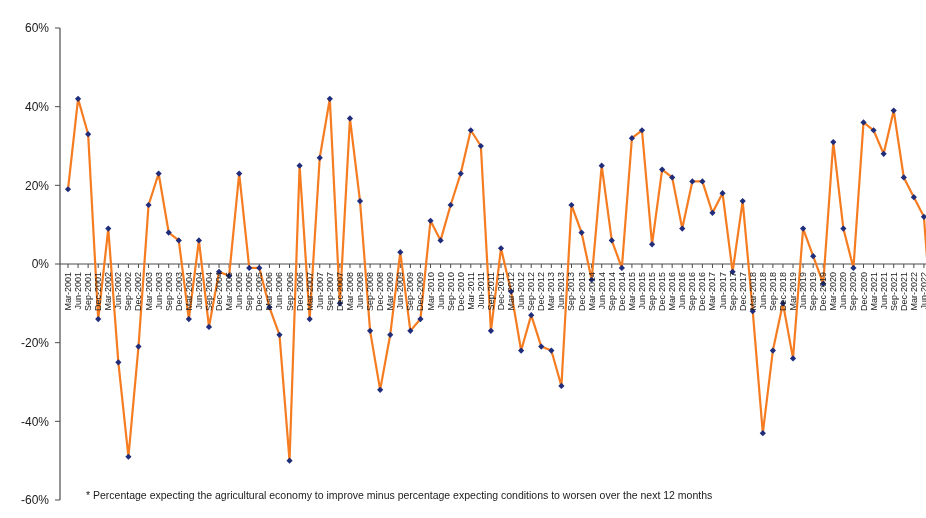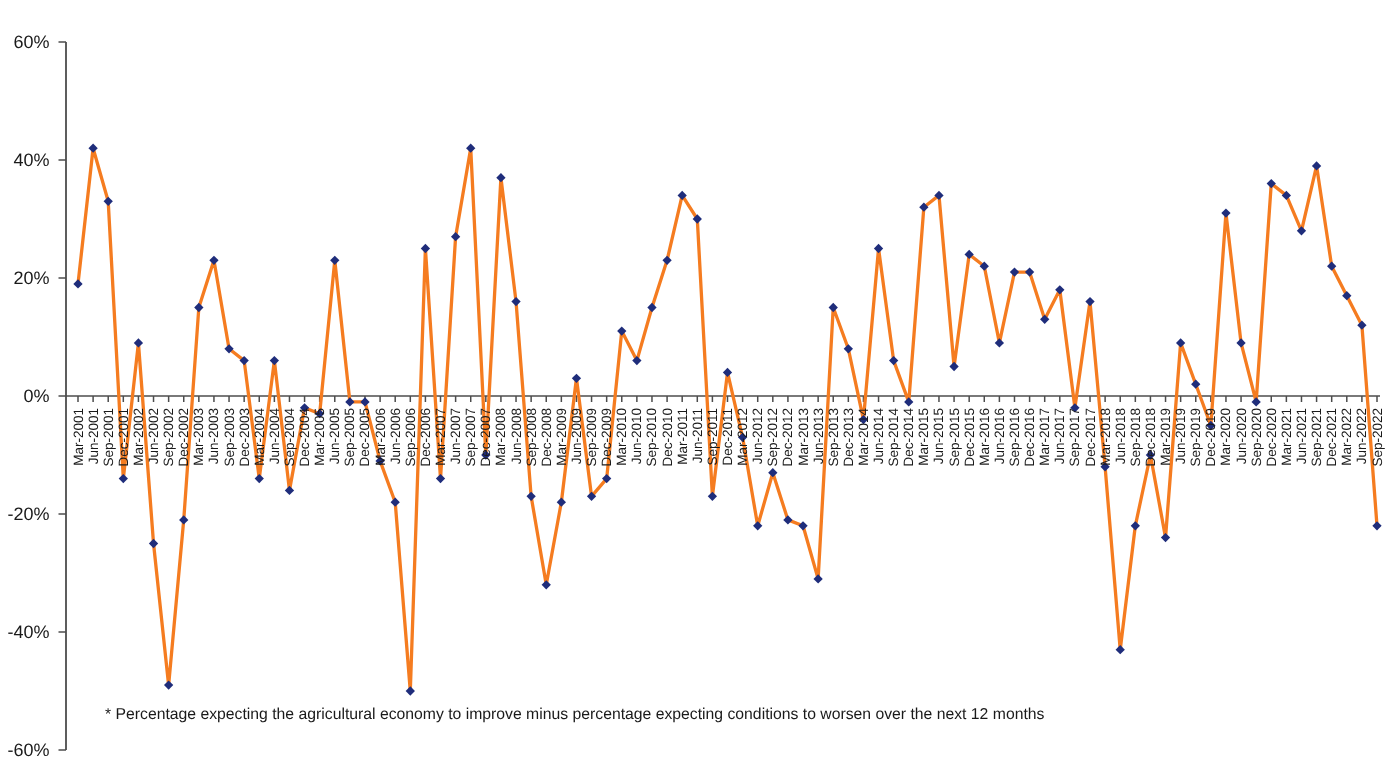--- a/index.html
+++ b/index.html
@@ -3,21 +3,21 @@
 <meta charset="utf-8">
 <style>
   html,body{margin:0;padding:0;}
   body{
     width:926px;height:518px;
     background:#ffffff;
     font-family:"Liberation Sans", sans-serif;
     overflow:hidden;
     position:relative;
   }
-  #chart-root{position:absolute;left:0;top:0;width:812px;height:518px;}
+  #chart-root{position:absolute;left:16px;top:0;width:812px;height:518px;}
   svg{display:block;}
   .ytick-label{
     font-family:"Liberation Sans", sans-serif;
     font-size:12px;
     fill:#1a1a1a;
     text-anchor:end;
     dominant-baseline:middle;
   }
   .xtick-label{
     font-family:"Liberation Sans", sans-serif;
@@ -26,20 +26,21 @@
     text-anchor:end;
   }
   .axis-line{stroke:#4c4c4c;stroke-width:1.2;fill:none;}
   .tick-mark{stroke:#4c4c4c;stroke-width:1;}
   .zero-line{stroke:#4c4c4c;stroke-width:1;}
   .series-line{fill:none;stroke-linejoin:round;stroke-linecap:round;}
   .footnote{
     font-family:"Liberation Sans", sans-serif;
     font-size:10.5px;
     fill:#1a1a1a;
+    margin-top:19px;
   }
 </style>
 </head>
 <body>
 
 <div id="chart-root">
   <svg id="chart-svg" width="926" height="518" viewBox="0 0 926 518" xmlns="http://www.w3.org/2000/svg">
     <g id="y-axis-group">
         <path d="M 44 28 L 44 500" class="axis-line"></path>
         <line x1="39" x2="44" y1="28" y2="28" class="tick-mark"></line>

